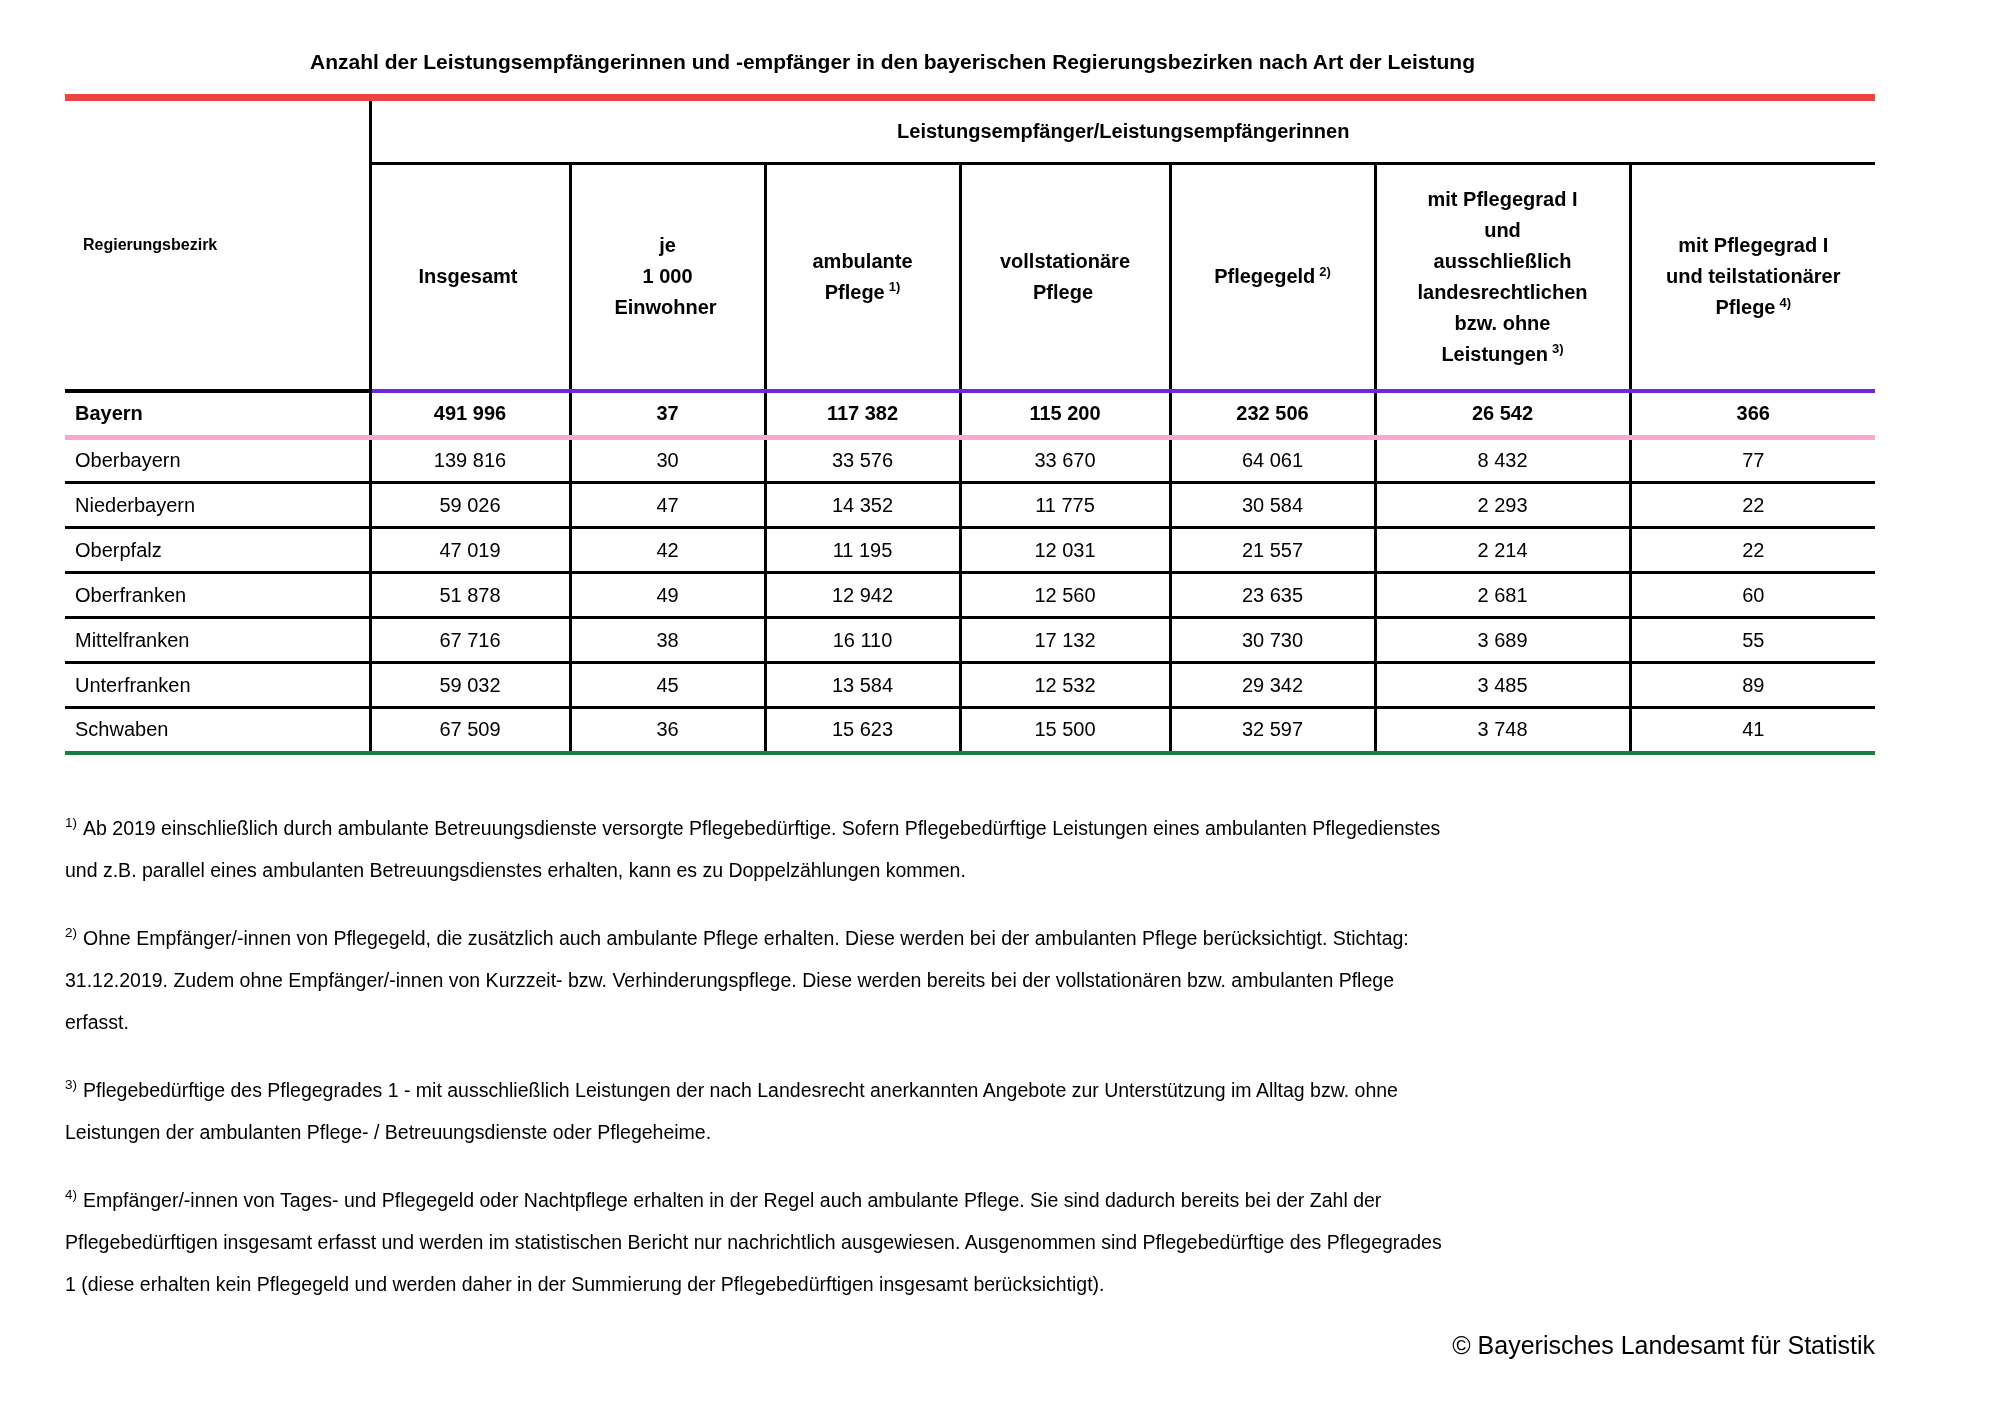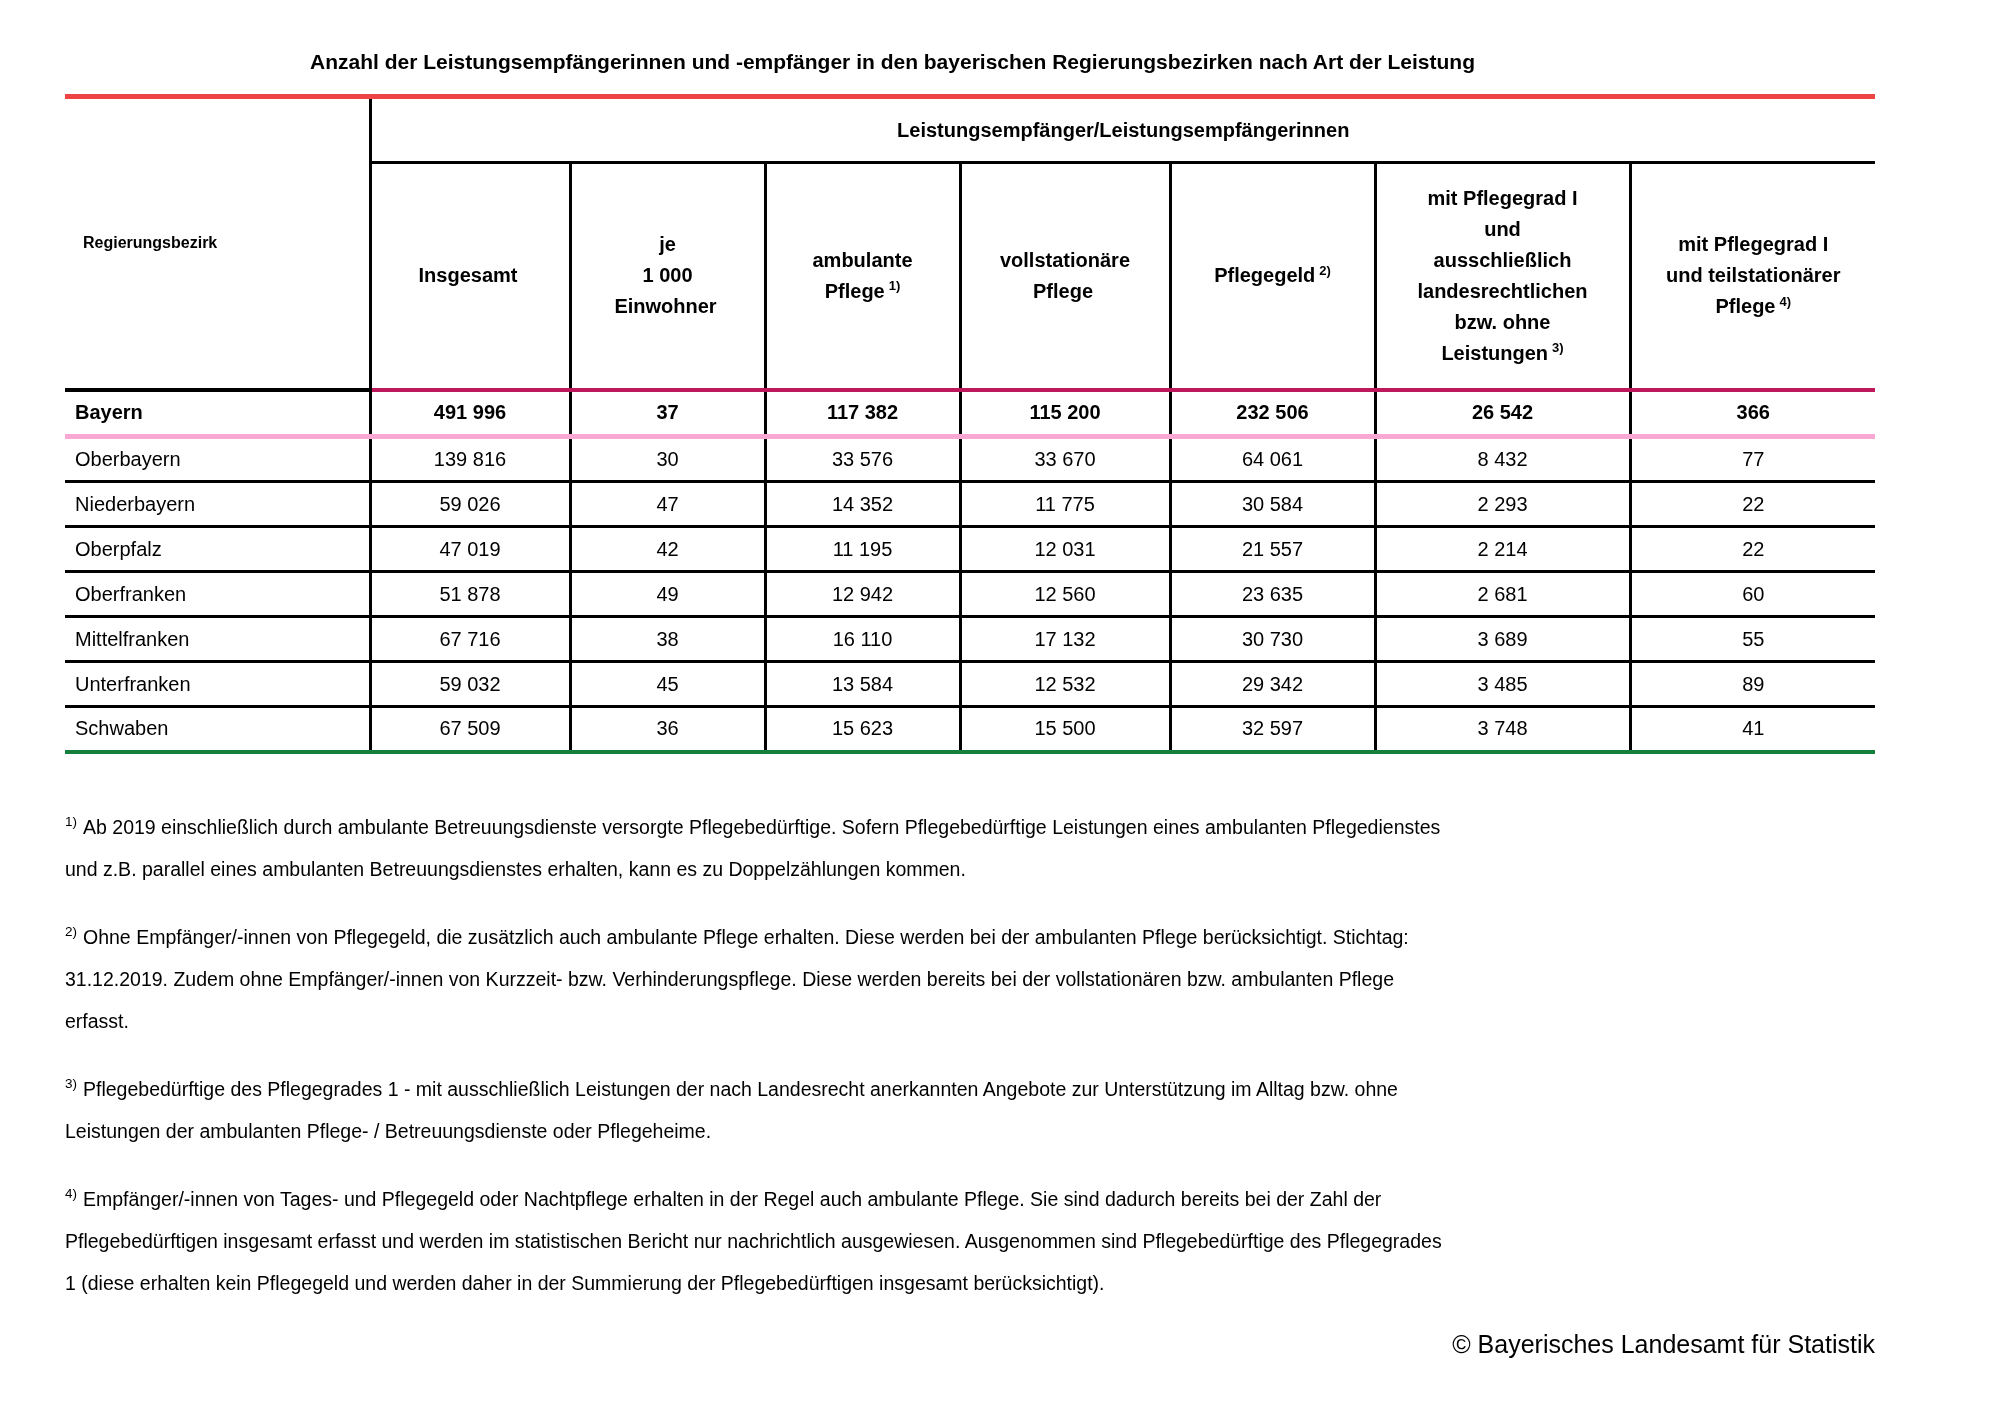--- a/index.html
+++ b/index.html
@@ -33,26 +33,26 @@
     table-layout: fixed;
     margin: 16px 0 0 65px;
     width: 1810px;
   }
   .stats th, .stats td {
     padding: 0;
     vertical-align: middle;
     overflow: hidden;
   }
   .stats .v { border-left: 3px solid #000; }
-  .stats .row-a th { border-top: 5px solid #ef4444; margin-left: 20px; }
+  .stats .row-a th { border-top: 7px solid #ef4444; margin-left: 20px; }
   .stats th.group { border-bottom: 3px solid #000; font-size: 20px; font-weight: bold; text-align: center; }
   .stats tr.row-a { height: 66px; }
   .stats tr.row-b { height: 227px; }
   .stats tr.row-b th {
-    border-bottom: 4px solid #be185d;
+    border-bottom: 4px solid #6d28d9;
     font-size: 20px;
     font-weight: bold;
     text-align: center;
     line-height: 31px;
   }
   .stats th.corner {
     border-bottom: 4px solid #000;
     font-size: 16px;
     font-weight: bold;
     text-align: left;

